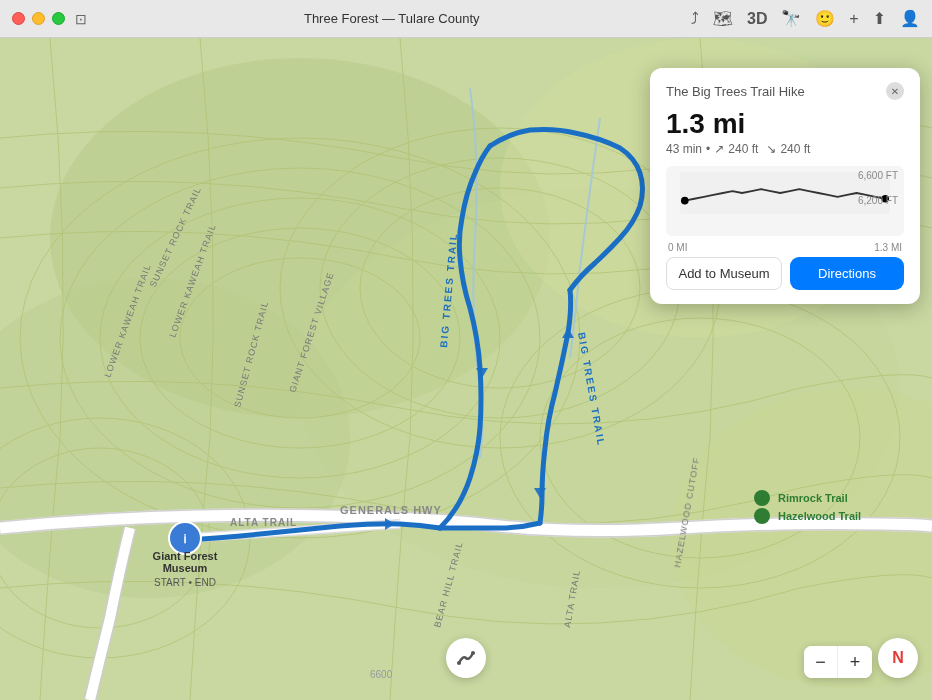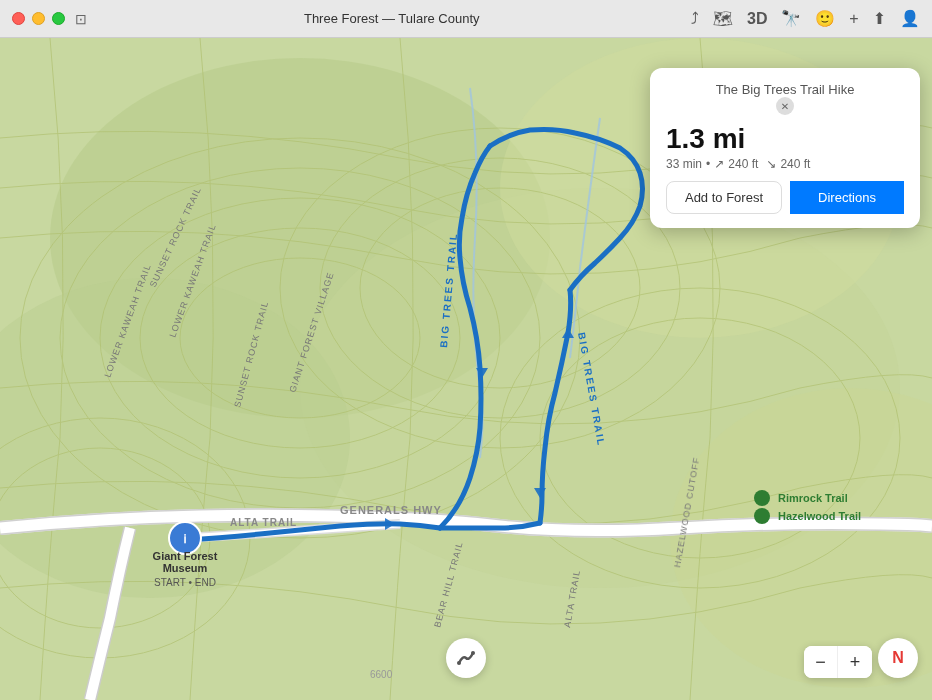--- a/index.html
+++ b/index.html
@@ -77,21 +77,20 @@
       border-radius: 12px;
       box-shadow: 0 4px 20px rgba(0,0,0,0.25);
       padding: 14px 16px 14px 16px;
       z-index: 50;
     }
     .panel-header {
       display: flex;
       justify-content: space-between;
       align-items: center;
       margin-bottom: 8px;
-      flex-direction: column;
     }
     .panel-title {
       font-size: 13px;
       color: #555;
       font-weight: 500;
     }
     .panel-close {
       width: 18px; height: 18px;
       border-radius: 50%;
       background: #ddd;
@@ -169,21 +168,21 @@
       background: white;
       font-size: 13px;
       font-weight: 500;
       color: #333;
       cursor: pointer;
     }
     .btn-directions {
       flex: 1;
       padding: 8px 0;
       border: none;
-      border-radius: 0;
+      border-radius: 9px;
       background: #007aff;
       font-size: 13px;
       font-weight: 500;
       color: white;
       cursor: pointer;
     }
 
     
     .map-route-icon {
       position: absolute;
@@ -369,33 +368,53 @@
     <text x="370" y="640" font-size="10" fill="#999" font-family="Arial">6600</text>
   </svg>
 
   <div class="info-panel">
     <div class="panel-header">
       <span class="panel-title">The Big Trees Trail Hike</span>
       <button class="panel-close">✕</button>
     </div>
     <div class="panel-distance">1.3 mi</div>
     <div class="panel-stats">
-      <span>33 min</span>
+      <span>43 min</span>
       <span> • </span>
       <span>↗</span>
       <span>240 ft</span>
       <span> </span>
       <span>↘</span>
       <span>240 ft</span>
     </div>
 
+    <div class="elevation-chart">
+      <div class="elevation-labels-right">
+        <span>6,600 FT</span>
+        <span>6,200 FT</span>
+      </div>
+      <svg class="elevation-svg" viewBox="0 0 220 44">
+
+        <rect width="220" height="44" fill="#f0f0f0" rx="3"></rect>
+
+        <polyline points="5,30 15,28 25,26 35,24 45,22 55,20 65,22 75,20 85,18 95,20 105,22 115,20 125,18 135,20 145,22 155,24 165,26 175,24 185,22 195,24 205,26 215,28" stroke="#333" stroke-width="2" fill="none" stroke-linecap="round" stroke-linejoin="round"></polyline>
+
+        <circle cx="5" cy="30" r="4" fill="black"></circle>
+
+        <circle cx="215" cy="28" r="4" fill="black"></circle>
+      </svg>
+    </div>
+    <div class="elevation-labels-bottom">
+      <span>0 MI</span>
+      <span>1.3 MI</span>
+    </div>
 
 
     <div class="panel-buttons">
-      <button class="btn-library">Add to Forest</button>
+      <button class="btn-library">Add to Museum</button>
       <button class="btn-directions">Directions</button>
     </div>
   </div>
 
   <div class="map-route-icon">
     <svg width="22" height="22" viewBox="0 0 22 22" fill="none" xmlns="http://www.w3.org/2000/svg">
       <path d="M4 16 Q8 8 11 11 Q14 14 18 6" stroke="#555" stroke-width="2.5" fill="none" stroke-linecap="round"></path>
       <circle cx="4" cy="16" r="2" fill="#555"></circle>
       <circle cx="18" cy="6" r="2" fill="#555"></circle>
     </svg>

